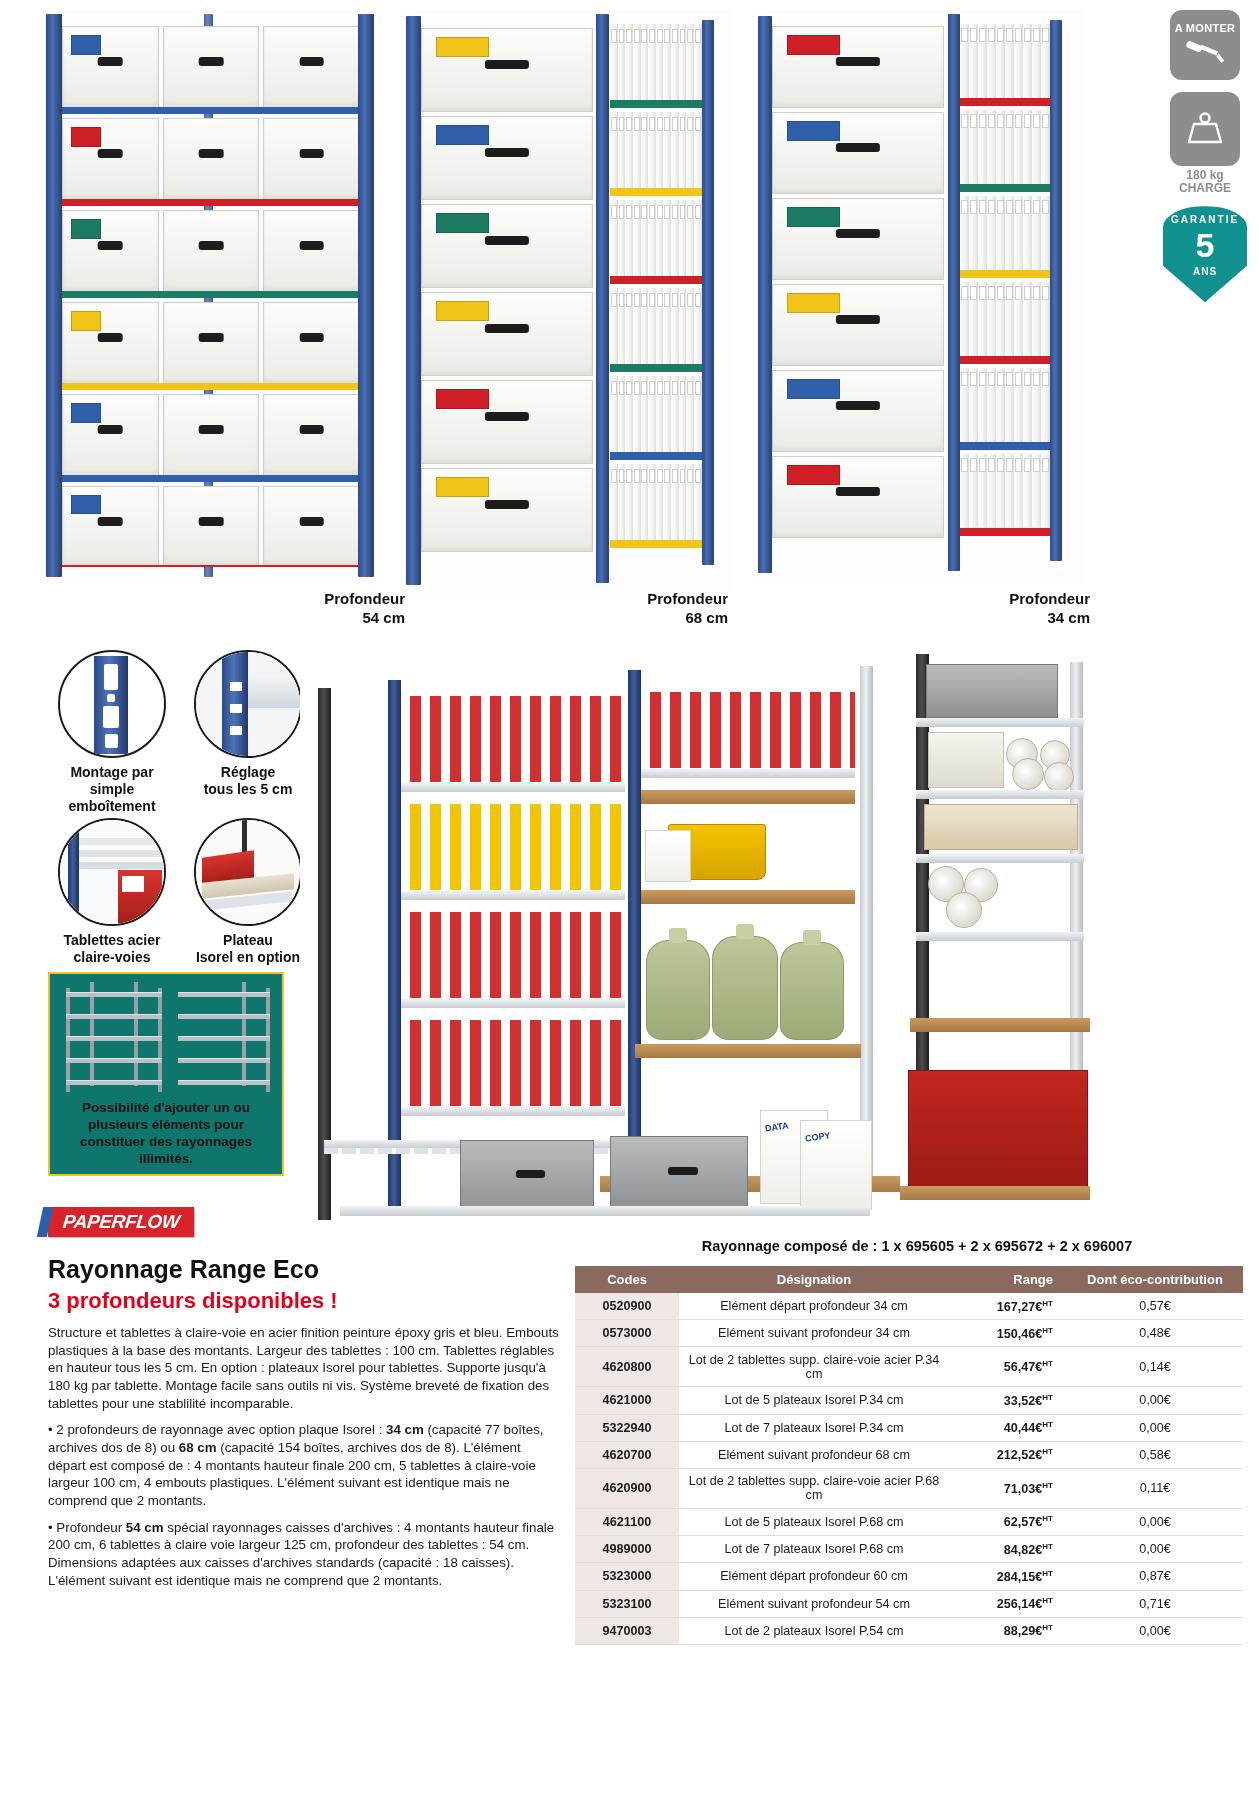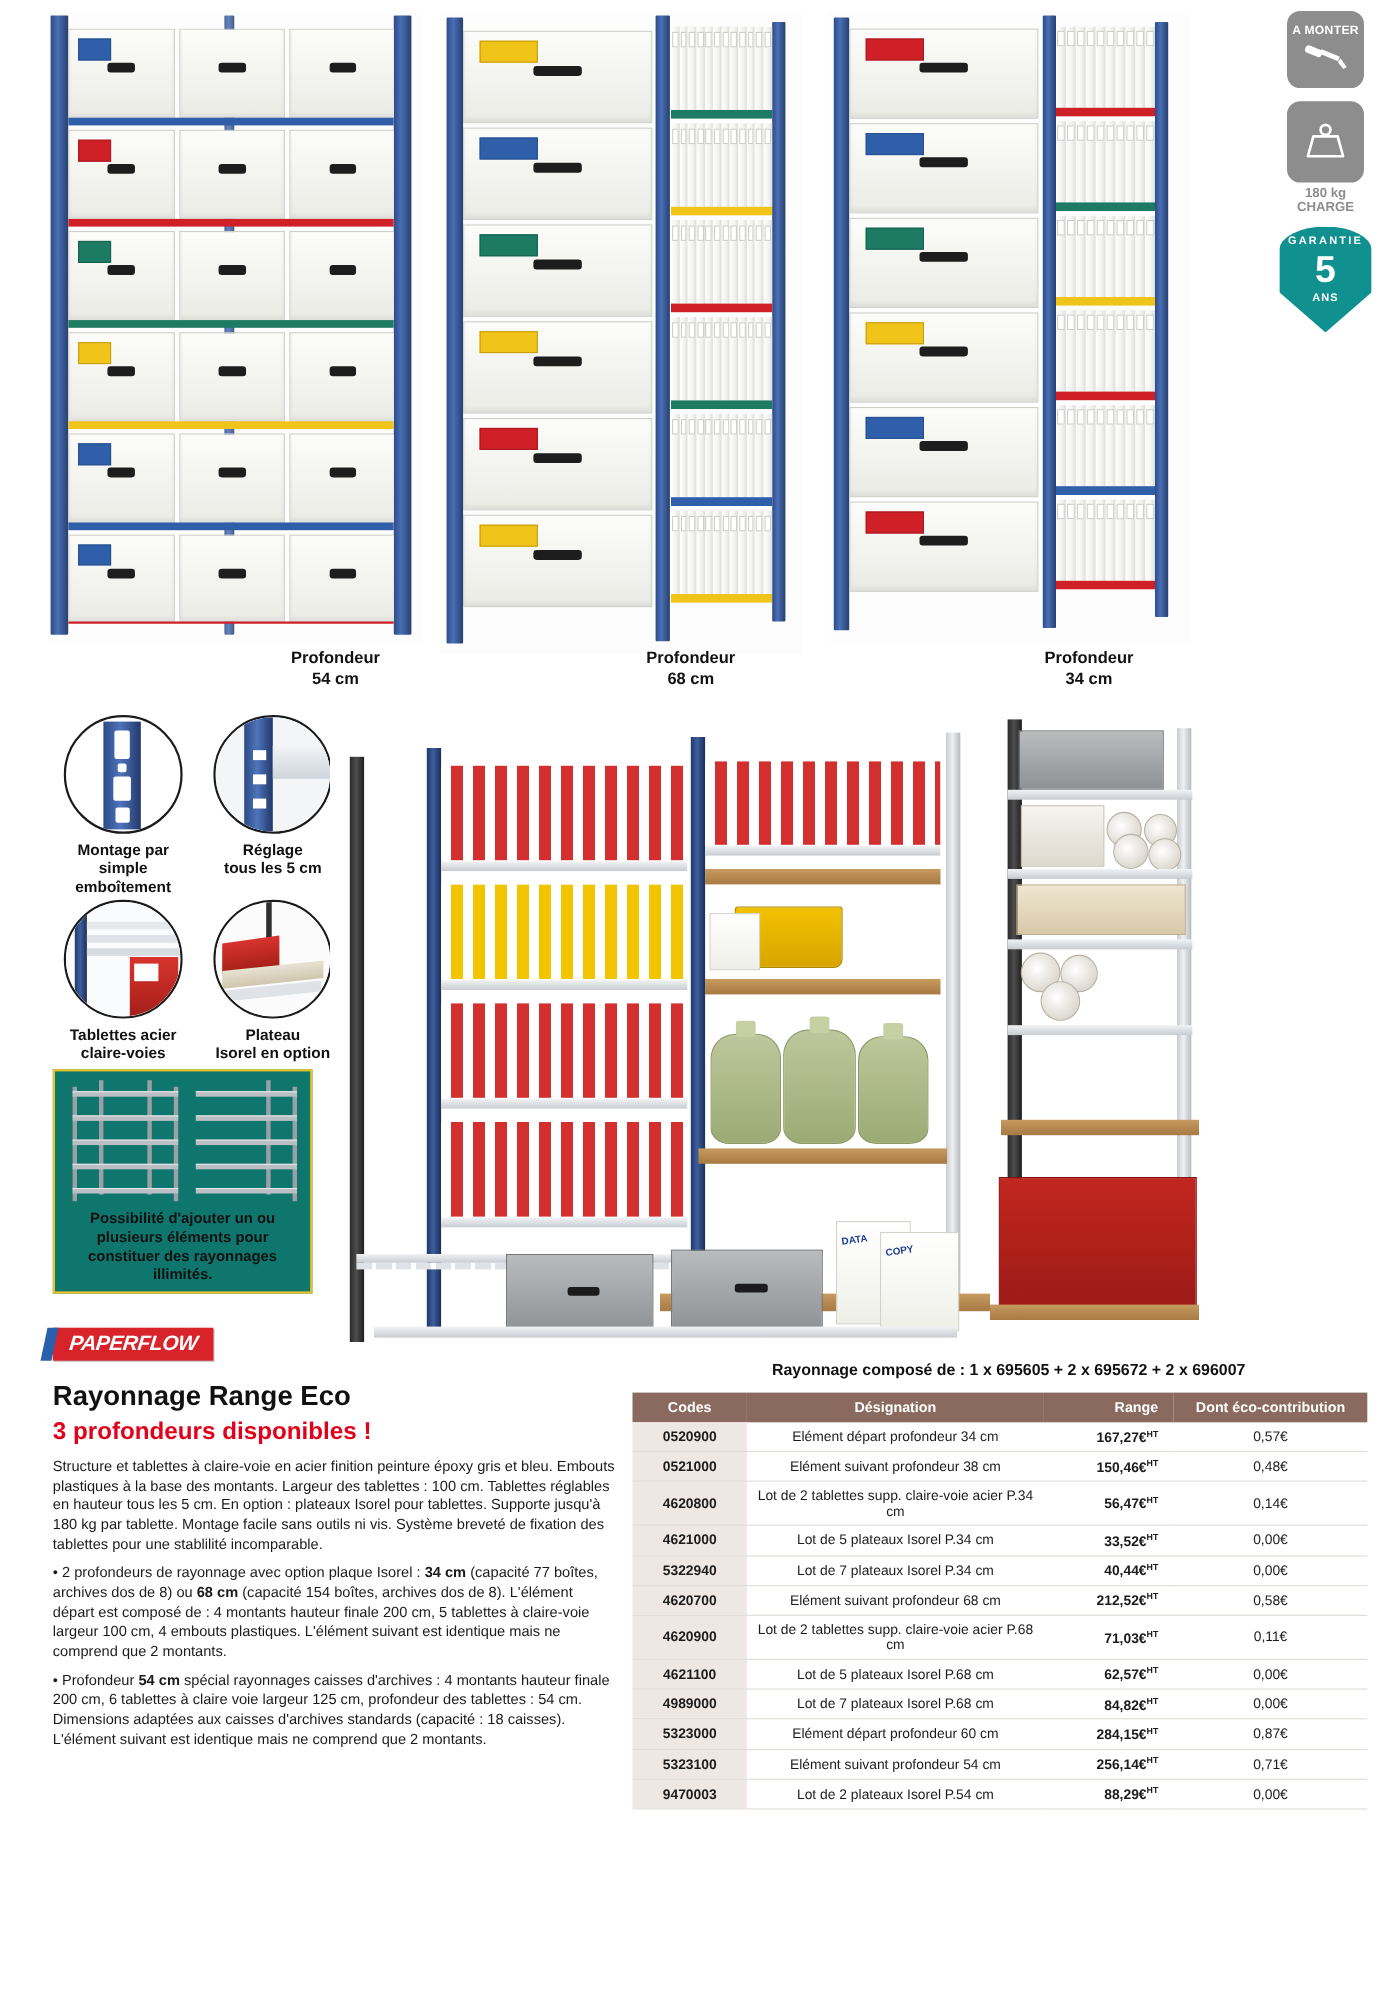--- a/index.html
+++ b/index.html
@@ -26,21 +26,21 @@
   .abox .handle{position:absolute;left:50%;transform:translateX(-50%);top:38%;width:26%;height:9px;background:#1d1d1d;border-radius:3px;}
   .abox .lbl{position:absolute;left:8%;top:10%;width:30%;height:22%;background:#fff;border:1px solid #d8d8d2;}
 
   
   .file{position:absolute;top:0;bottom:0;background:linear-gradient(90deg,#ffffff,#f2f2ee 60%,#dedede);border-right:1px solid #c9c9c4;}
   .file .tag{position:absolute;left:12%;right:12%;top:6%;height:16%;background:#fff;border:1px solid #cfcfca;}
 
   
   .strip{position:absolute;left:0;right:0;}
 
-  .capt{position:absolute;text-align:center;font-size:15px;line-height:1.25;font-weight:700;color:#111;}
+  .capt{position:absolute;text-align:right;font-size:15px;line-height:1.25;font-weight:700;color:#111;}
 
   
   .badge-col{position:absolute;right:8px;top:10px;width:92px;display:flex;flex-direction:column;align-items:center;gap:12px;}
   .badge-sq{width:70px;height:70px;background:#8d8d8d;border-radius:12px;display:flex;flex-direction:column;align-items:center;justify-content:center;color:#fff;}
   .badge-sq .bt{font-size:11px;font-weight:800;letter-spacing:.3px;line-height:1;}
   .badge-cap{font-size:12px;font-weight:800;color:#8d8d8d;text-align:center;line-height:1.05;margin-top:3px;}
   .guarantee{width:84px;height:96px;position:relative;}
   .guarantee .shield{position:absolute;inset:0;background:#10918f;
     clip-path:polygon(50% 0%,100% 0%,100% 62%,50% 100%,0% 62%,0% 0%);
     border-radius:50% 50% 0 0 / 22% 22% 0 0;}
@@ -956,22 +956,22 @@
       </tr>
     </thead>
     <tbody id="price-body">
         <tr>
           <td class="code">0520900</td>
           <td class="desig">Elément départ profondeur 34 cm</td>
           <td class="prix">167,27€<sup class="ht">HT</sup></td>
           <td class="eco">0,57€</td>
         </tr>
         <tr>
-          <td class="code">0521000</td>
-          <td class="desig">Elément suivant profondeur 38 cm</td>
+          <td class="code">0573000</td>
+          <td class="desig">Elément suivant profondeur 34 cm</td>
           <td class="prix">150,46€<sup class="ht">HT</sup></td>
           <td class="eco">0,48€</td>
         </tr>
         <tr>
           <td class="code">4620800</td>
           <td class="desig">Lot de 2 tablettes supp. claire-voie acier P.34 cm</td>
           <td class="prix">56,47€<sup class="ht">HT</sup></td>
           <td class="eco">0,14€</td>
         </tr>
         <tr>

